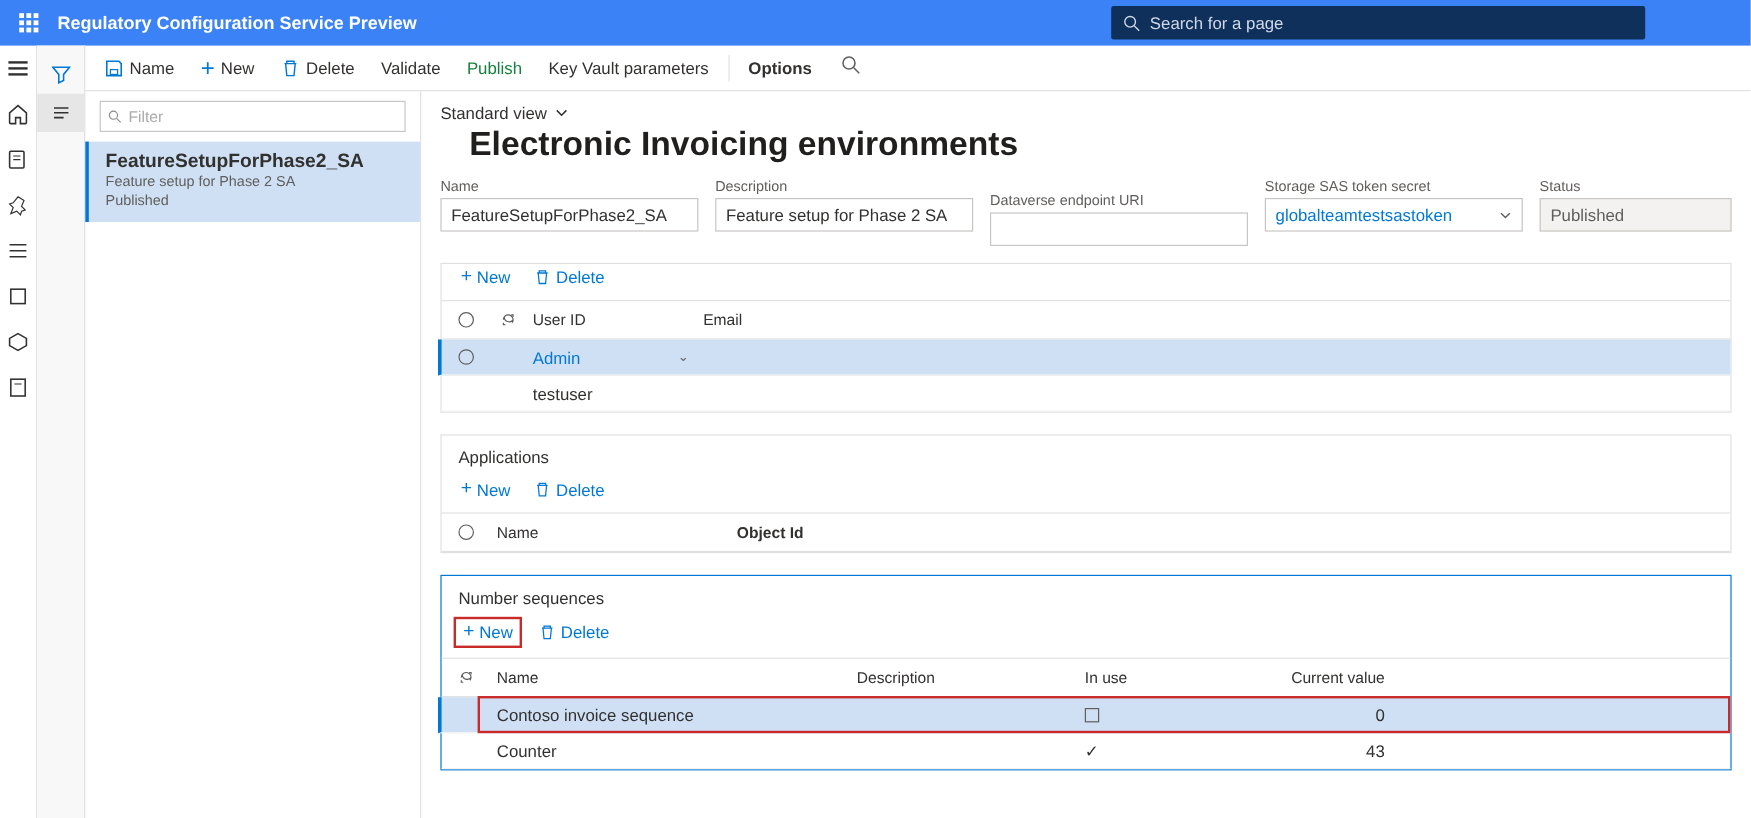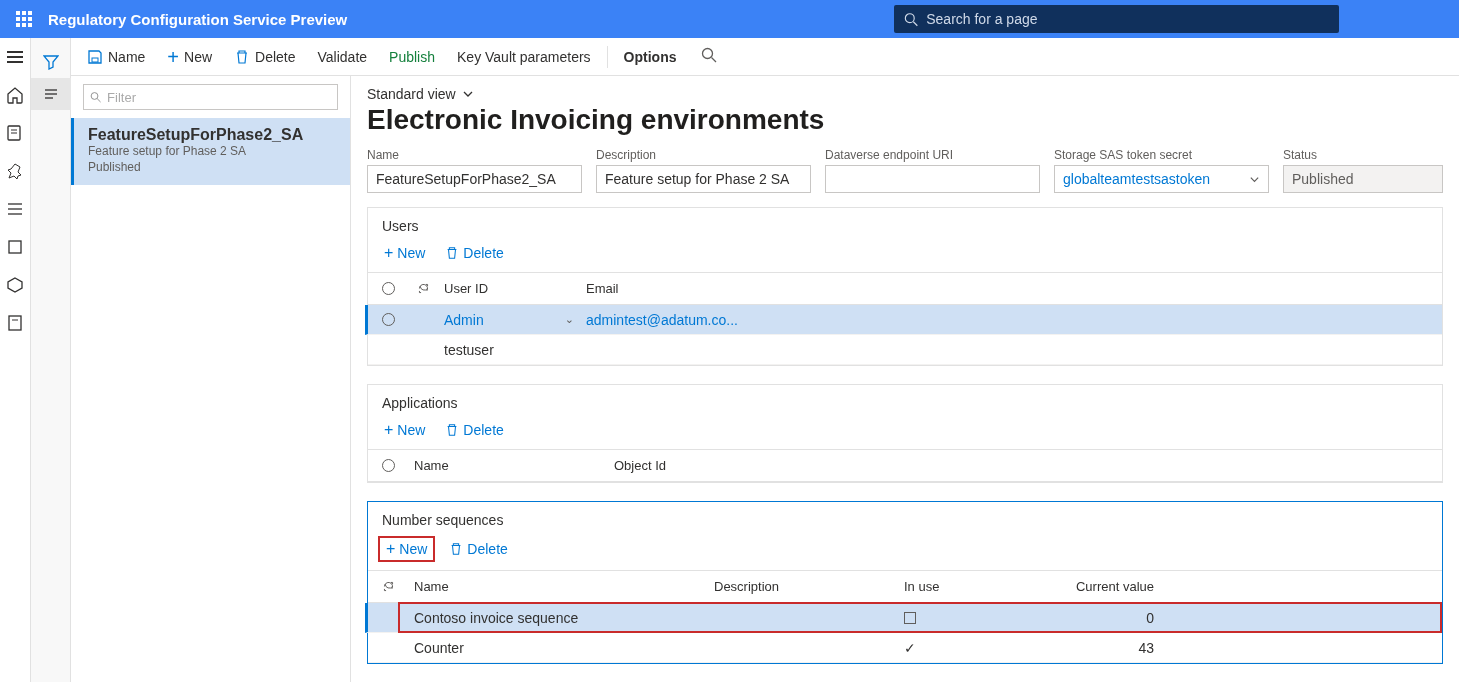--- a/index.html
+++ b/index.html
@@ -4,21 +4,21 @@
 <style>
 * { box-sizing: border-box; margin: 0; padding: 0; font-family: "Segoe UI", -apple-system, sans-serif; }
 body { width: 1459px; height: 682px; overflow: hidden; background: #fff; }
 
 
 .topbar { height: 38px; background: #3b82f6; display: flex; align-items: center; color: #fff; }
 .waffle { width: 48px; display: flex; justify-content: center; align-items: center; cursor: pointer; }
 .waffle .grid3 { width: 16px; height: 16px; display: grid; grid-template-columns: repeat(3,4px); grid-template-rows: repeat(3,4px); gap: 2px; }
 .waffle .grid3 span { background: #fff; }
 .app-title { font-size: 15px; font-weight: 600; }
-.search-wrap { margin-left: auto; margin-right: 120px; }
+.search-wrap { margin-left: auto; margin-right: 88px; }
 .search-box { width: 445px; height: 28px; background: #10305c; border-radius: 2px; display: flex; align-items: center; padding: 0 10px; color: #bac8db; }
 .search-box svg { width: 15px; height: 15px; margin-right: 8px; }
 .search-box input { background: transparent; border: none; outline: none; color: #cfd9e8; font-size: 14px; width: 100%; }
 .search-box input::placeholder { color: #cfd9e8; }
 
 
 .layout { display: flex; height: calc(100% - 38px); }
 
 
 .rail { width: 40px; border-right: 1px solid #e1e1e1; display: flex; flex-direction: column; align-items: center; padding-top: 9px; gap: 18px; }
@@ -54,21 +54,21 @@
 .filterbox input::placeholder { color:#aaa; }
 .listitem { padding: 8px 14px 10px 14px; border-left:3px solid transparent; cursor:pointer; }
 .listitem.selected { background:#cfe0f4; border-left-color:#0078d4; }
 .listitem .t1 { font-size:16px; font-weight:600; color:#323130; }
 .listitem .t2, .listitem .t3 { font-size:12px; color:#605e5c; line-height:1.3; }
 
 
 .main { flex:1; padding: 10px 16px 0 16px; overflow:auto; }
 .viewline { font-size:14px; color:#323130; display:flex; align-items:center; gap:6px; margin-bottom:2px; }
 .viewline svg { width:12px; height:12px; }
-.pagetitle { font-size:28px; font-weight:600; color:#201f1e; margin-bottom:12px; }
+.pagetitle { font-size:28px; font-weight:600; color:#201f1e; margin-bottom:12px;margin-left:24px; }
 
 .formrow { display:flex; gap:14px; margin-bottom:14px; }
 .fld { display:flex; flex-direction:column; }
 .fld label { font-size:12px; color:#605e5c; margin-bottom:3px; }
 .fld input, .fld .sel, .fld .ro { height:28px; border:1px solid #c8c6c4; padding:0 8px; font-size:14px; color:#323130; background:#fff; }
 .fld .sel { display:flex; align-items:center; justify-content:space-between; color:#0078d4; cursor:pointer; }
 .fld .sel svg { width:11px; height:11px; color:#605e5c; }
 .fld .ro { background:#f3f2f1; display:flex; align-items:center; color:#605e5c; }
 
 
@@ -85,21 +85,21 @@
 .grow.selected { background:#cfe0f4; border-left:3px solid #0078d4; margin-left:-3px; }
 .grow .link { color:#0078d4; }
 .grow.boxed { position:relative; }
 .grow.boxed::after { content:""; position:absolute; left:30px; right:0; top:-1px; bottom:-1px; border:2px solid #c92b2b; pointer-events:none; }
 
 .col-radio { width:40px; display:flex; justify-content:center; }
 .col-refresh { width:30px; display:flex; justify-content:center; }
 .col-uid { width:142px; padding-left:6px; }
 .col-email { flex:1; padding-left:6px; }
 .col-name2 { width:200px; padding-left:6px; }
-.col-obj { flex:1; padding-left:6px; }
+.col-obj { flex:1; padding-left:6px;font-weight:bold; }
 .col-nname { width:300px; padding-left:6px; }
 .col-ndesc { width:190px; padding-left:6px; }
 .col-inuse { width:140px; display:flex; padding-left:6px; }
 .col-cval { width:130px; text-align:right; padding-right:14px; }
 
 .radio-c { width:13px; height:13px; border:1px solid #605e5c; border-radius:50%; }
 .chk { width:12px; height:12px; border:1px solid #605e5c; }
 .ck { font-size:14px; color:#323130; }
 .chev-d { font-size:11px; color:#605e5c; margin-left:auto; padding-right:6px; }
 .refresh svg { width:13px; height:13px; color:#605e5c; }
@@ -267,21 +267,21 @@
 
         <div class="formrow">
           <div class="fld" style="width:215px;">
             <label>Name</label>
             <input value="FeatureSetupForPhase2_SA" style="">
           </div>
           <div class="fld" style="width:215px;">
             <label>Description</label>
             <input value="Feature setup for Phase 2 SA" style="">
           </div>
-          <div class="fld" style="width:215px;">
+          <div class="fld" style="width:215px;margin-top:12px;">
             <label>Dataverse endpoint URI</label>
             <input value="" style="">
           </div>
           <div class="fld" style="width:215px;">
             <label>Storage SAS token secret</label>
             <div class="sel">
               <span>globalteamtestsastoken</span>
               <svg viewBox="0 0 12 12">
                   <path d="M2 4l4 4 4-4" fill="none" stroke="#605e5c" stroke-width="1.3"></path>
                 </svg>
@@ -289,21 +289,20 @@
           </div>
           <div class="fld" style="width:160px;">
             <label>Status</label>
             <div class="ro">
                 <span>Published</span>
               </div>
           </div>
         </div>
 
         <div class="section">
-          <div class="section-hdr">Users</div>
           <div class="section-tb">
             <div class="btn">
                 <span style="font-size:16px;">+</span>
                 <span>New</span>
               </div>
             <div class="btn">
                 <svg viewBox="0 0 16 16">
                   <path d="M3 4h10M5 4V2h6v2M4 4l1 10h6l1-10" fill="none" stroke="#0078d4" stroke-width="1.2"></path>
                 </svg>
                 <span>Delete</span>
@@ -325,21 +324,20 @@
             </div>
             <div class="grow selected">
               <div class="col-radio">
                   <div class="radio-c"></div>
                 </div>
               <div class="col-refresh"></div>
               <div class="col-uid link" style="display:flex;align-items:center;">
                   <span>Admin</span>
                   <span class="chev-d">⌄</span>
                 </div>
-              <div class="col-email link">admintest@adatum.co...</div>
             </div>
             <div class="grow">
               <div class="col-radio"></div>
               <div class="col-refresh"></div>
               <div class="col-uid">testuser</div>
             </div>
           </div>
         </div>
 
         <div class="section">

